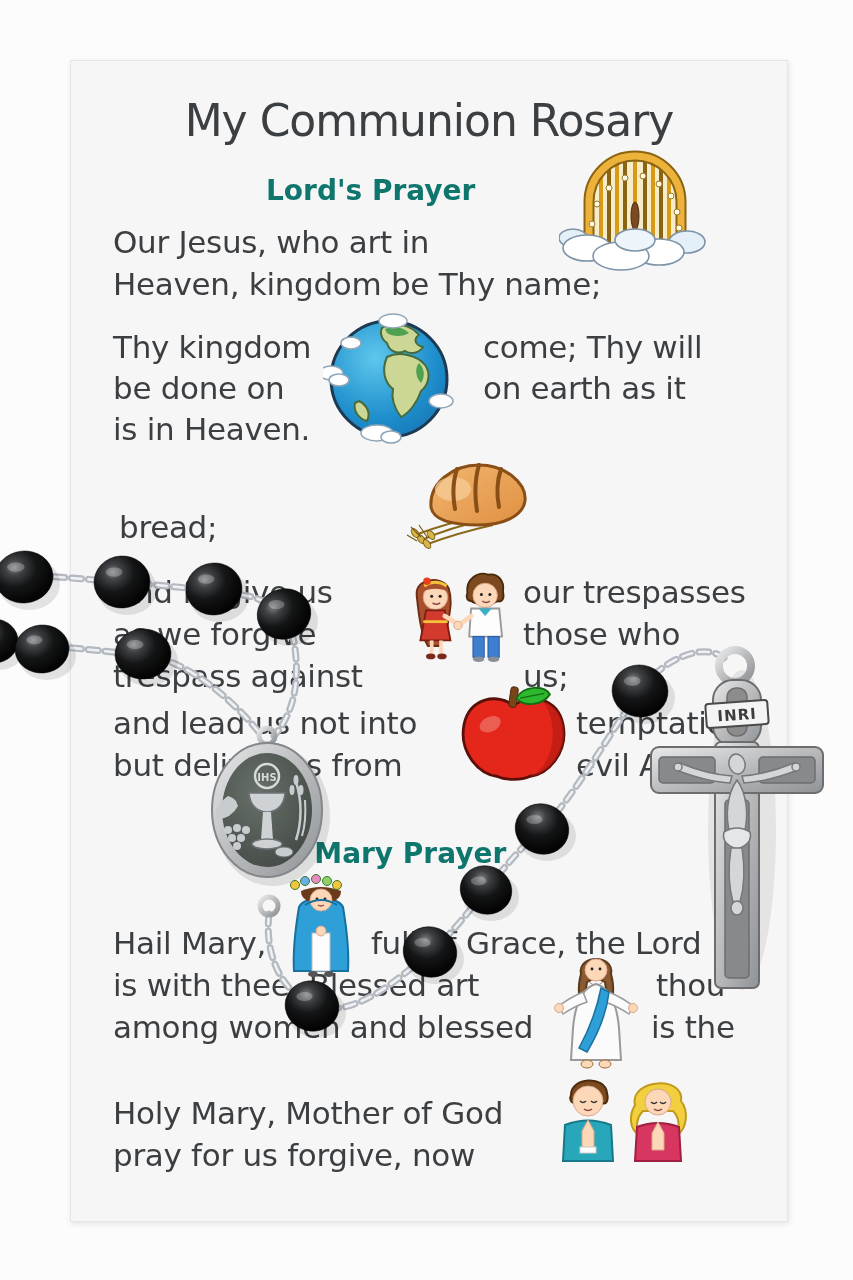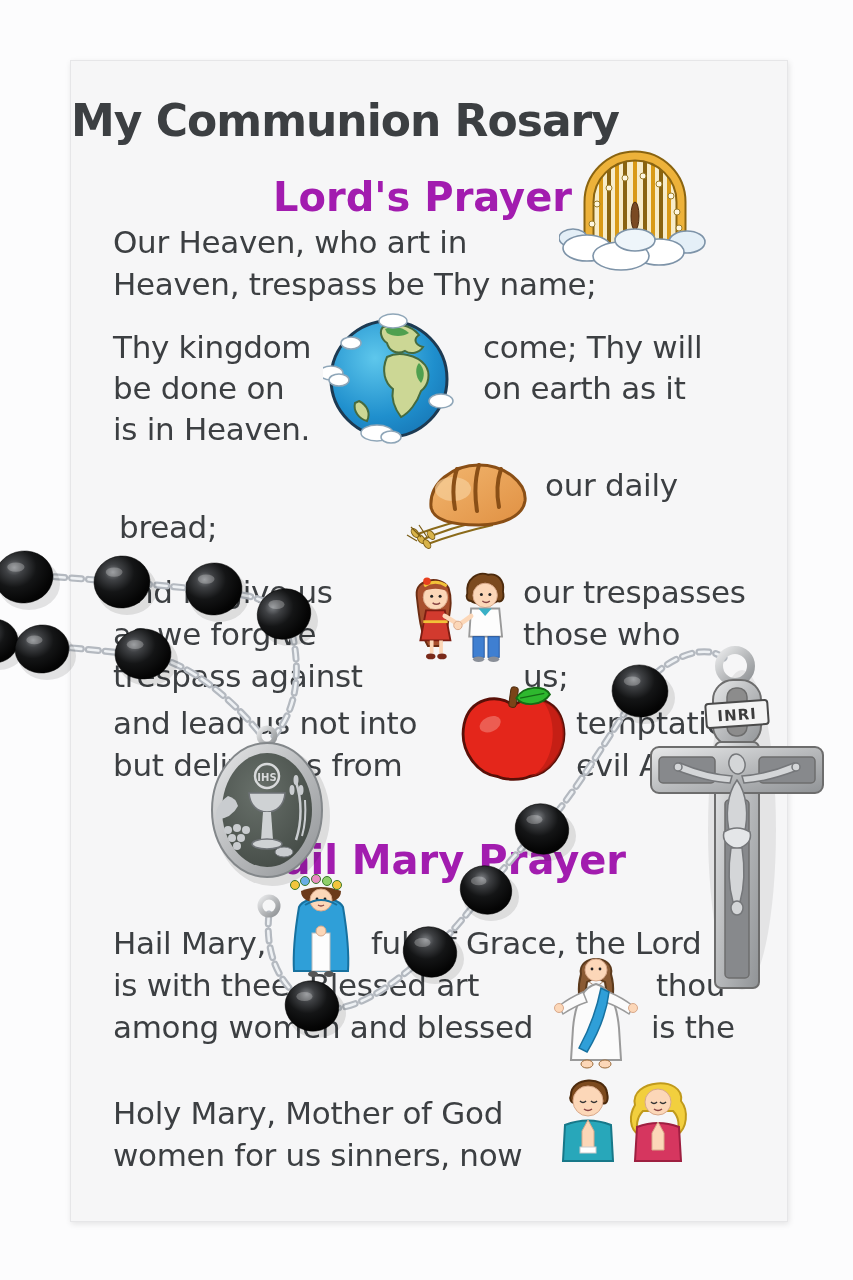--- a/index.html
+++ b/index.html
@@ -1,23 +1,23 @@
 <!DOCTYPE html>
 <html><head>
 <meta charset="utf-8">
 <style>
   html,body{margin:0;padding:0;background:#fcfcfd;}
   .stage{position:relative;width:853px;height:1280px;overflow:hidden;
          font-family:"DejaVu Sans",sans-serif;background:#fcfcfd;}
   .card{position:absolute;left:70px;top:60px;width:716px;height:1160px;
         background:#f6f6f7;border:1px solid #e6e6e8;
         box-shadow:1px 2px 6px rgba(0,0,0,.10);}
-  .title{position:absolute;left:0;top:34px;width:716px;
-         font-size:44px;font-weight:700;color:#3c3f42;letter-spacing:-1px;}
-  .h{position:absolute;font-size:40px;font-weight:700;color:#a21caf;white-space:nowrap;margin-left:7px;}
+  .title{position:absolute;left:0;top:34px;width:716px;text-align:center;
+         font-size:44px;font-weight:400;color:#3c3f42;letter-spacing:-1px;}
+  .h{position:absolute;font-size:28px;font-weight:700;color:#0f766e;white-space:nowrap;}
   .line{position:absolute;font-size:31px;letter-spacing:-0.3px;color:#3c3f42;
         white-space:nowrap;}
   .ill{position:absolute;}
   .rosary{position:absolute;left:0;top:0;}
   .chain{fill:none;stroke:#b4b9c0;stroke-width:7;stroke-dasharray:10 7;stroke-linecap:round;}
   .chain-hi{fill:none;stroke:#eef1f4;stroke-width:2.6;stroke-dasharray:10 7;stroke-linecap:round;}
 </style>
 </head>
 <body>
 
@@ -64,22 +64,22 @@
       <g fill="#ffffff" stroke="#7d93a8" stroke-width="1.6">
         <ellipse cx="14" cy="94" rx="14" ry="9" fill="#e4eff7"></ellipse>
         <ellipse cx="28" cy="104" rx="24" ry="13"></ellipse>
         <ellipse cx="128" cy="98" rx="18" ry="11" fill="#e4eff7"></ellipse>
         <ellipse cx="100" cy="108" rx="25" ry="13"></ellipse>
         <ellipse cx="62" cy="112" rx="28" ry="14"></ellipse>
         <ellipse cx="76" cy="96" rx="20" ry="11" fill="#eef5fa"></ellipse>
       </g>
     </svg>
 
-    <div class="line" style="left:42px;top:163px">Our Heaven, who art in</div>
-    <div class="line" style="left:42px;top:205px">Heaven, trespass be Thy name;</div>
+    <div class="line" style="left:42px;top:163px">Our Jesus, who art in</div>
+    <div class="line" style="left:42px;top:205px">Heaven, kingdom be Thy name;</div>
 
     <div class="line" style="left:42px;top:309px">be done on</div>
     <div class="line" style="left:42px;top:268px">Thy kingdom</div>
     <div class="line" style="left:42px;top:350px">is in Heaven.</div>
     <div class="line" style="left:412px;top:268px">come; Thy will</div>
     <div class="line" style="left:412px;top:309px">on earth as it</div>
 
     <svg class="ill" style="left:252px;top:252px" width="132" height="132" viewBox="0 0 132 132">
       <defs>
         <radialGradient id="oceanG" cx="0.38" cy="0.32" r="0.85">
@@ -103,21 +103,20 @@
           <ellipse cx="16" cy="67" rx="10" ry="6"></ellipse>
         <ellipse cx="70" cy="8" rx="14" ry="7"></ellipse>
         <ellipse cx="118" cy="88" rx="12" ry="7"></ellipse>
         <ellipse cx="54" cy="120" rx="16" ry="8"></ellipse>
           <ellipse cx="68" cy="124" rx="10" ry="6"></ellipse>
         <ellipse cx="28" cy="30" rx="10" ry="6"></ellipse>
       </g>
     </svg>
 
     <div class="line" style="left:48px;top:448px">bread;</div>
-    <div class="line" style="left:474px;top:406px">our daily</div>
 
     <svg class="ill" style="left:330px;top:388px" width="140" height="100" viewBox="0 0 140 100">
       <defs>
         <linearGradient id="breadG" x1="0" y1="0" x2="1" y2="1">
           <stop offset="0" stop-color="#f2b66f"></stop>
             <stop offset="1" stop-color="#e09042"></stop>
         </linearGradient>
       </defs>
       <g stroke="#8a6a1a" stroke-width="2" fill="none">
         <path d="M 18,92 Q 50,78 88,70"></path>
@@ -236,21 +235,21 @@
       <path d="M 34,48 Q 20,54 10,62 L 14,70 Q 26,62 38,58 Z" fill="#fbfbfb" stroke="#9a9a9a" stroke-width="1.5"></path>
       <path d="M 60,48 Q 74,54 84,62 L 80,70 Q 68,62 56,58 Z" fill="#fbfbfb" stroke="#9a9a9a" stroke-width="1.5"></path>
       <circle cx="10" cy="64" r="4.5" fill="#fcd7b8" stroke="#d8a88a"></circle>
       <circle cx="84" cy="64" r="4.5" fill="#fcd7b8" stroke="#d8a88a"></circle>
       <path d="M 52,44 C 48,64 40,86 30,104 L 38,108 C 50,88 58,66 60,48 Z" fill="#2f9fd8" stroke="#17719f" stroke-width="1.5"></path>
       <ellipse cx="38" cy="120" rx="6" ry="4" fill="#fcd7b8" stroke="#9a6a3a"></ellipse>
       <ellipse cx="56" cy="120" rx="6" ry="4" fill="#fcd7b8" stroke="#9a6a3a"></ellipse>
     </svg>
 
     <div class="line" style="left:42px;top:1034px">Holy Mary, Mother of God</div>
-    <div class="line" style="left:42px;top:1076px">women for us sinners, now</div>
+    <div class="line" style="left:42px;top:1076px">pray for us forgive, now</div>
 
     <svg class="ill" style="left:478px;top:1010px" width="152" height="92" viewBox="0 0 152 92">
       <path d="M 22,24 C 22,6 56,4 58,22 C 60,30 57,34 53,32 L 26,32 C 22,32 20,28 22,24 Z" fill="#7c4a1e" stroke="#4c2a0c" stroke-width="2"></path>
       <circle cx="39" cy="30" r="15" fill="#fcd7b8" stroke="#d8a88a"></circle>
       <path d="M 31,30 Q 34,33 37,30" stroke="#333" stroke-width="1.5" fill="none"></path>
       <path d="M 42,30 Q 45,33 48,30" stroke="#333" stroke-width="1.5" fill="none"></path>
       <path d="M 35,38 Q 39,41 43,38" stroke="#844" stroke-width="1.5" fill="none"></path>
       <path d="M 16,54 Q 39,45 62,54 L 64,90 L 14,90 Z" fill="#28a7ba" stroke="#177889" stroke-width="2"></path>
       <path d="M 33,60 L 39,49 L 45,60 L 45,77 L 33,77 Z" fill="#fcd7b8" stroke="#d8a88a"></path>
       <rect x="31" y="76" width="16" height="6" fill="#ffffff" stroke="#cccccc"></rect>

